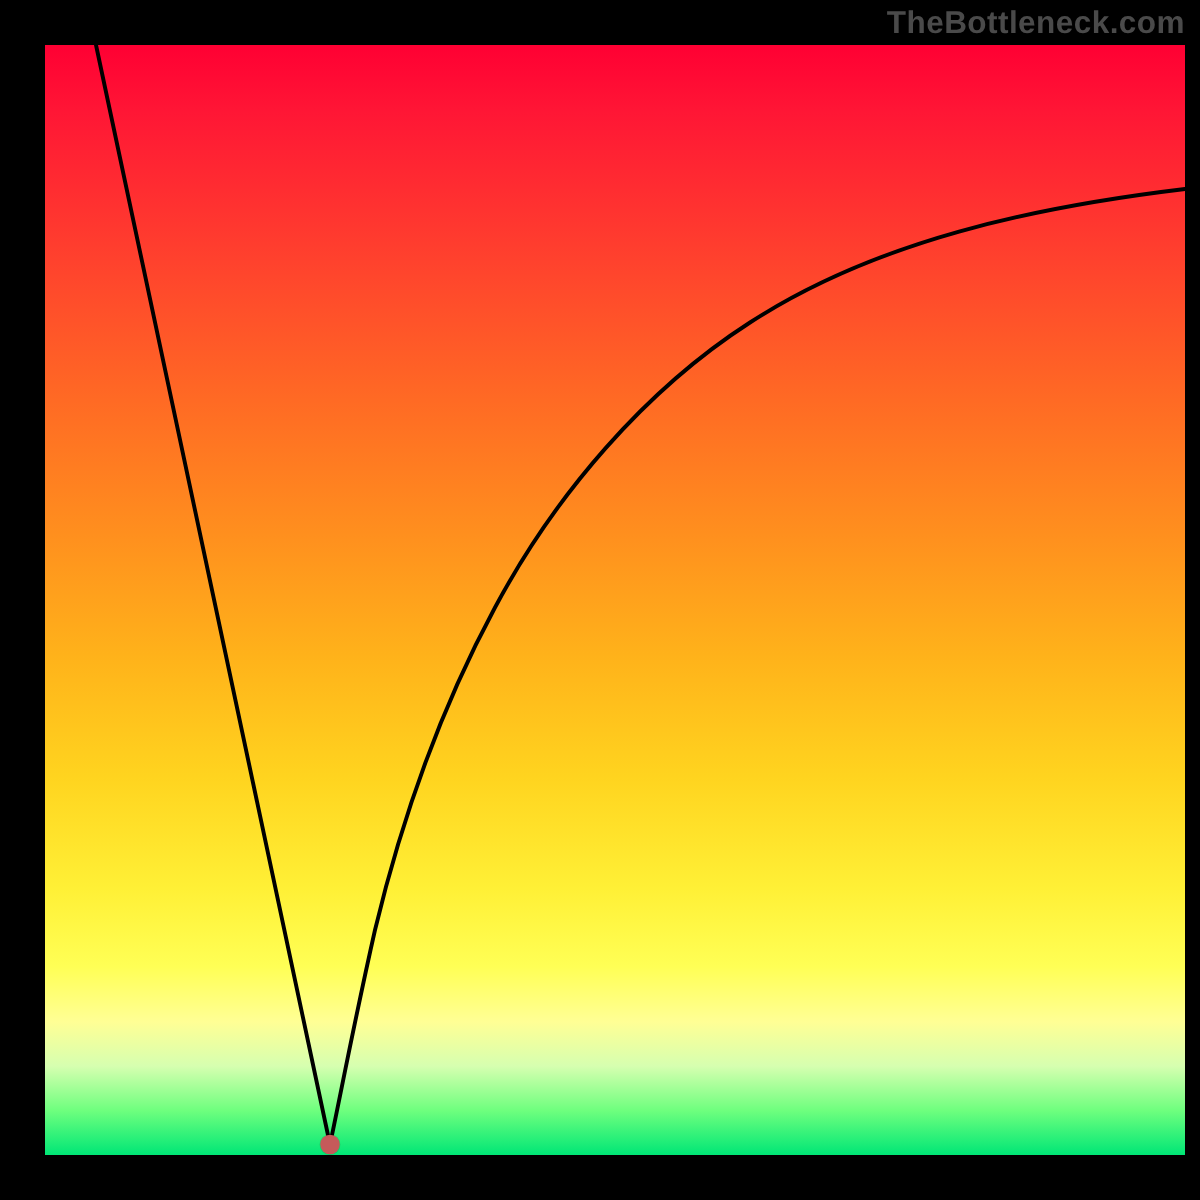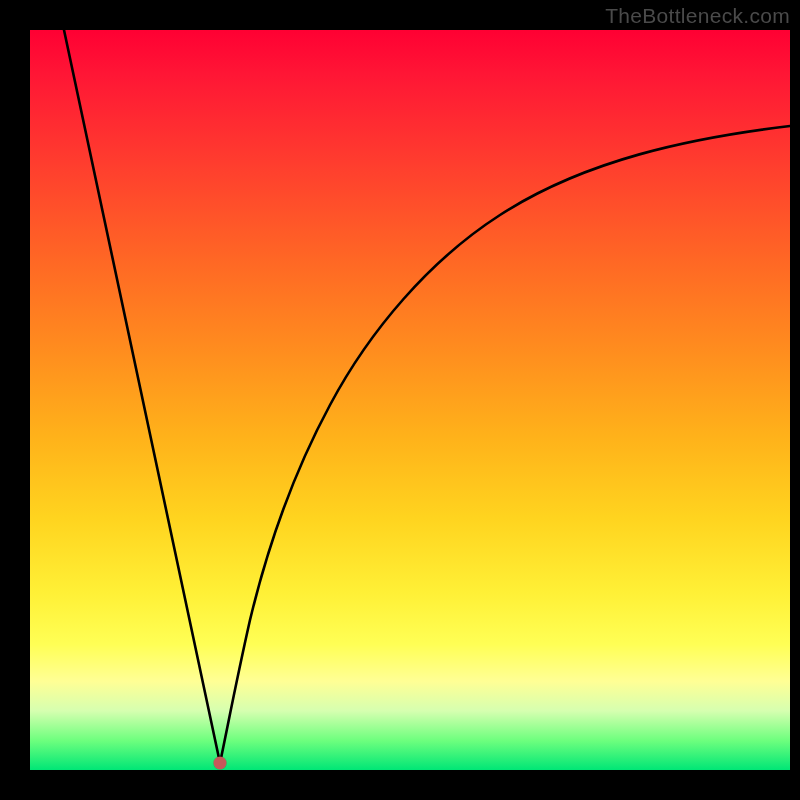--- a/index.html
+++ b/index.html
@@ -47,21 +47,21 @@
     top: 0;
     width: 760px;
     height: 740px;
     overflow: visible;
   }
   .watermark {
     position: absolute;
     top: 4px;
     right: 10px;
     font-size: 21px;
-    font-weight: 400;
+    font-weight: 700;
     color: #4a4a4a;
     letter-spacing: 0.3px;
     user-select: none;
   }
   .marker {
     position: absolute;
     width: 13px;
     height: 13px;
     border-radius: 50%;
     background: #c55a5a;

